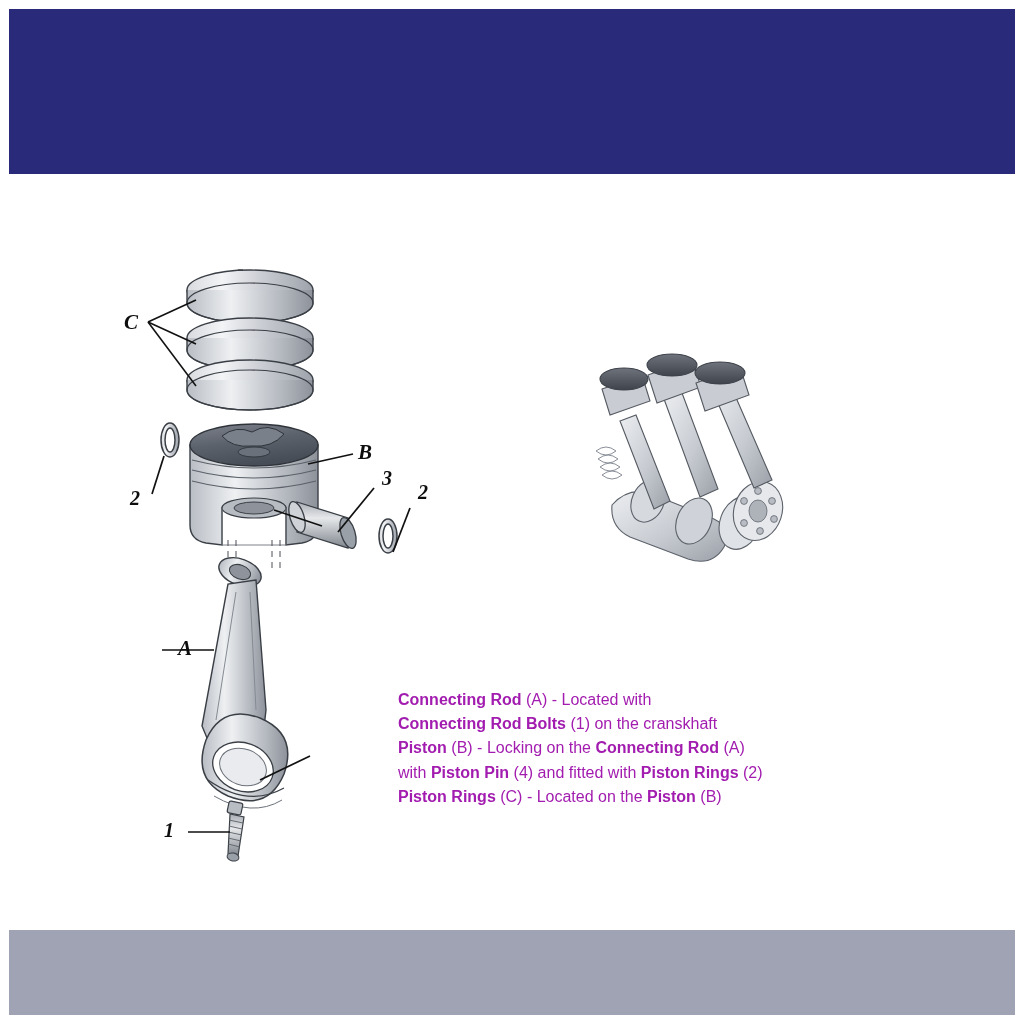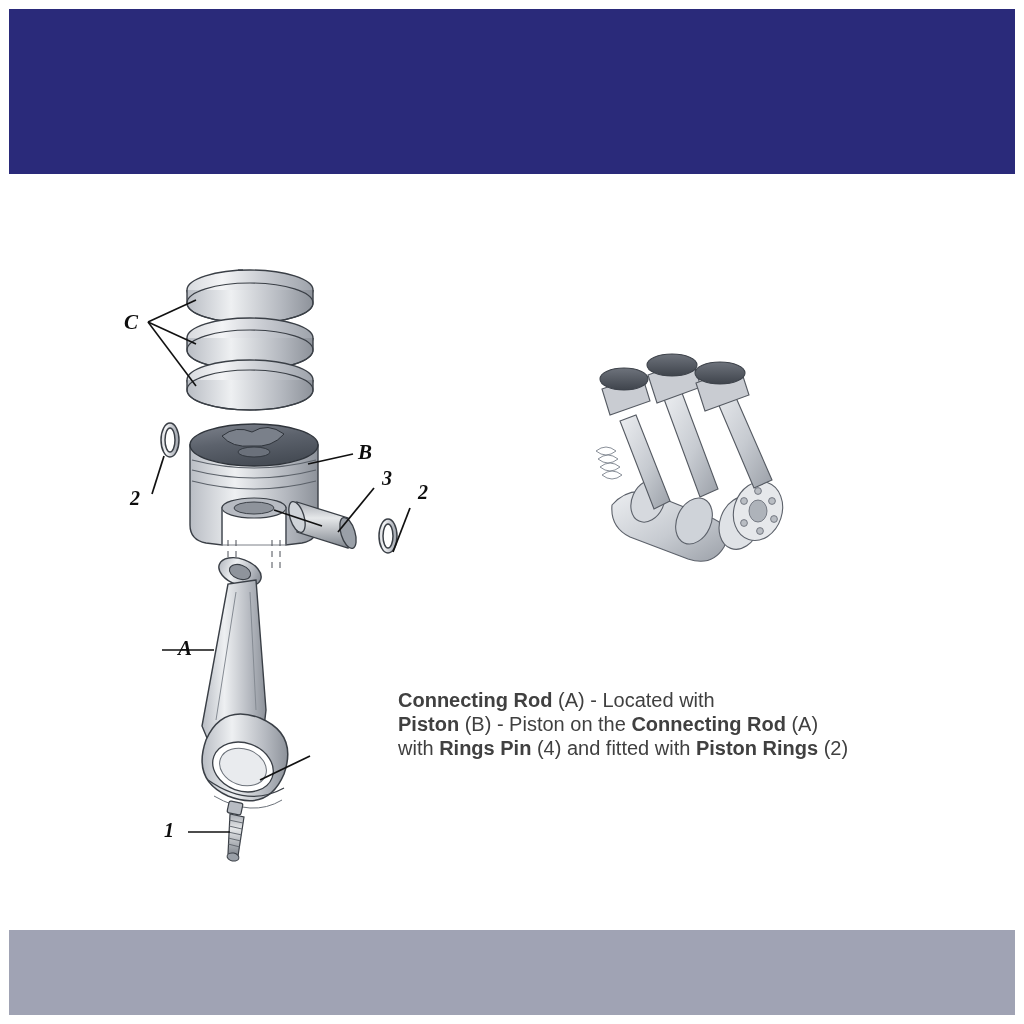--- a/index.html
+++ b/index.html
@@ -85,22 +85,22 @@
     line-height: 1;
   }
 
   
   .caption {
     position: absolute;
     left: 398px;
     top: 688px;
     width: 520px;
     font-family: "Liberation Sans", sans-serif;
-    font-size: 20px;
-    color: #404040;
+    font-size: 16px;
+    color: #a21caf;
     line-height: 24.2px;
   }
   .caption b { font-weight: bold; }
   .caption .line { white-space: nowrap; }
 </style>
 </head>
 <body>
 
 <div class="slide">
 
@@ -305,21 +305,27 @@
         </g>
       </g>
     </svg>
   </div>
 
   <div class="caption">
     <div class="line">
       <b>Connecting Rod</b><span> (A) - Located with</span>
     </div>
     <div class="line">
-      <b>Piston</b><span> (B) - Piston on the </span><b>Connecting Rod</b><span> (A)</span>
-    </div>
-    <div class="line">
-      <span>with </span><b>Rings Pin</b><span> (4) and fitted with </span><b>Piston Rings</b><span> (2)</span>
+      <b>Connecting Rod Bolts</b><span> (1) on the cranskhaft</span>
+    </div>
+    <div class="line">
+      <b>Piston</b><span> (B) - Locking on the </span><b>Connecting Rod</b><span> (A)</span>
+    </div>
+    <div class="line">
+      <span>with </span><b>Piston Pin</b><span> (4) and fitted with </span><b>Piston Rings</b><span> (2)</span>
+    </div>
+    <div class="line">
+      <b>Piston Rings</b><span> (C) - Located on the </span><b>Piston</b><span> (B)</span>
     </div>
   </div>
 
   <div class="edge-left"></div>
 </div>
 
 </body></html>

